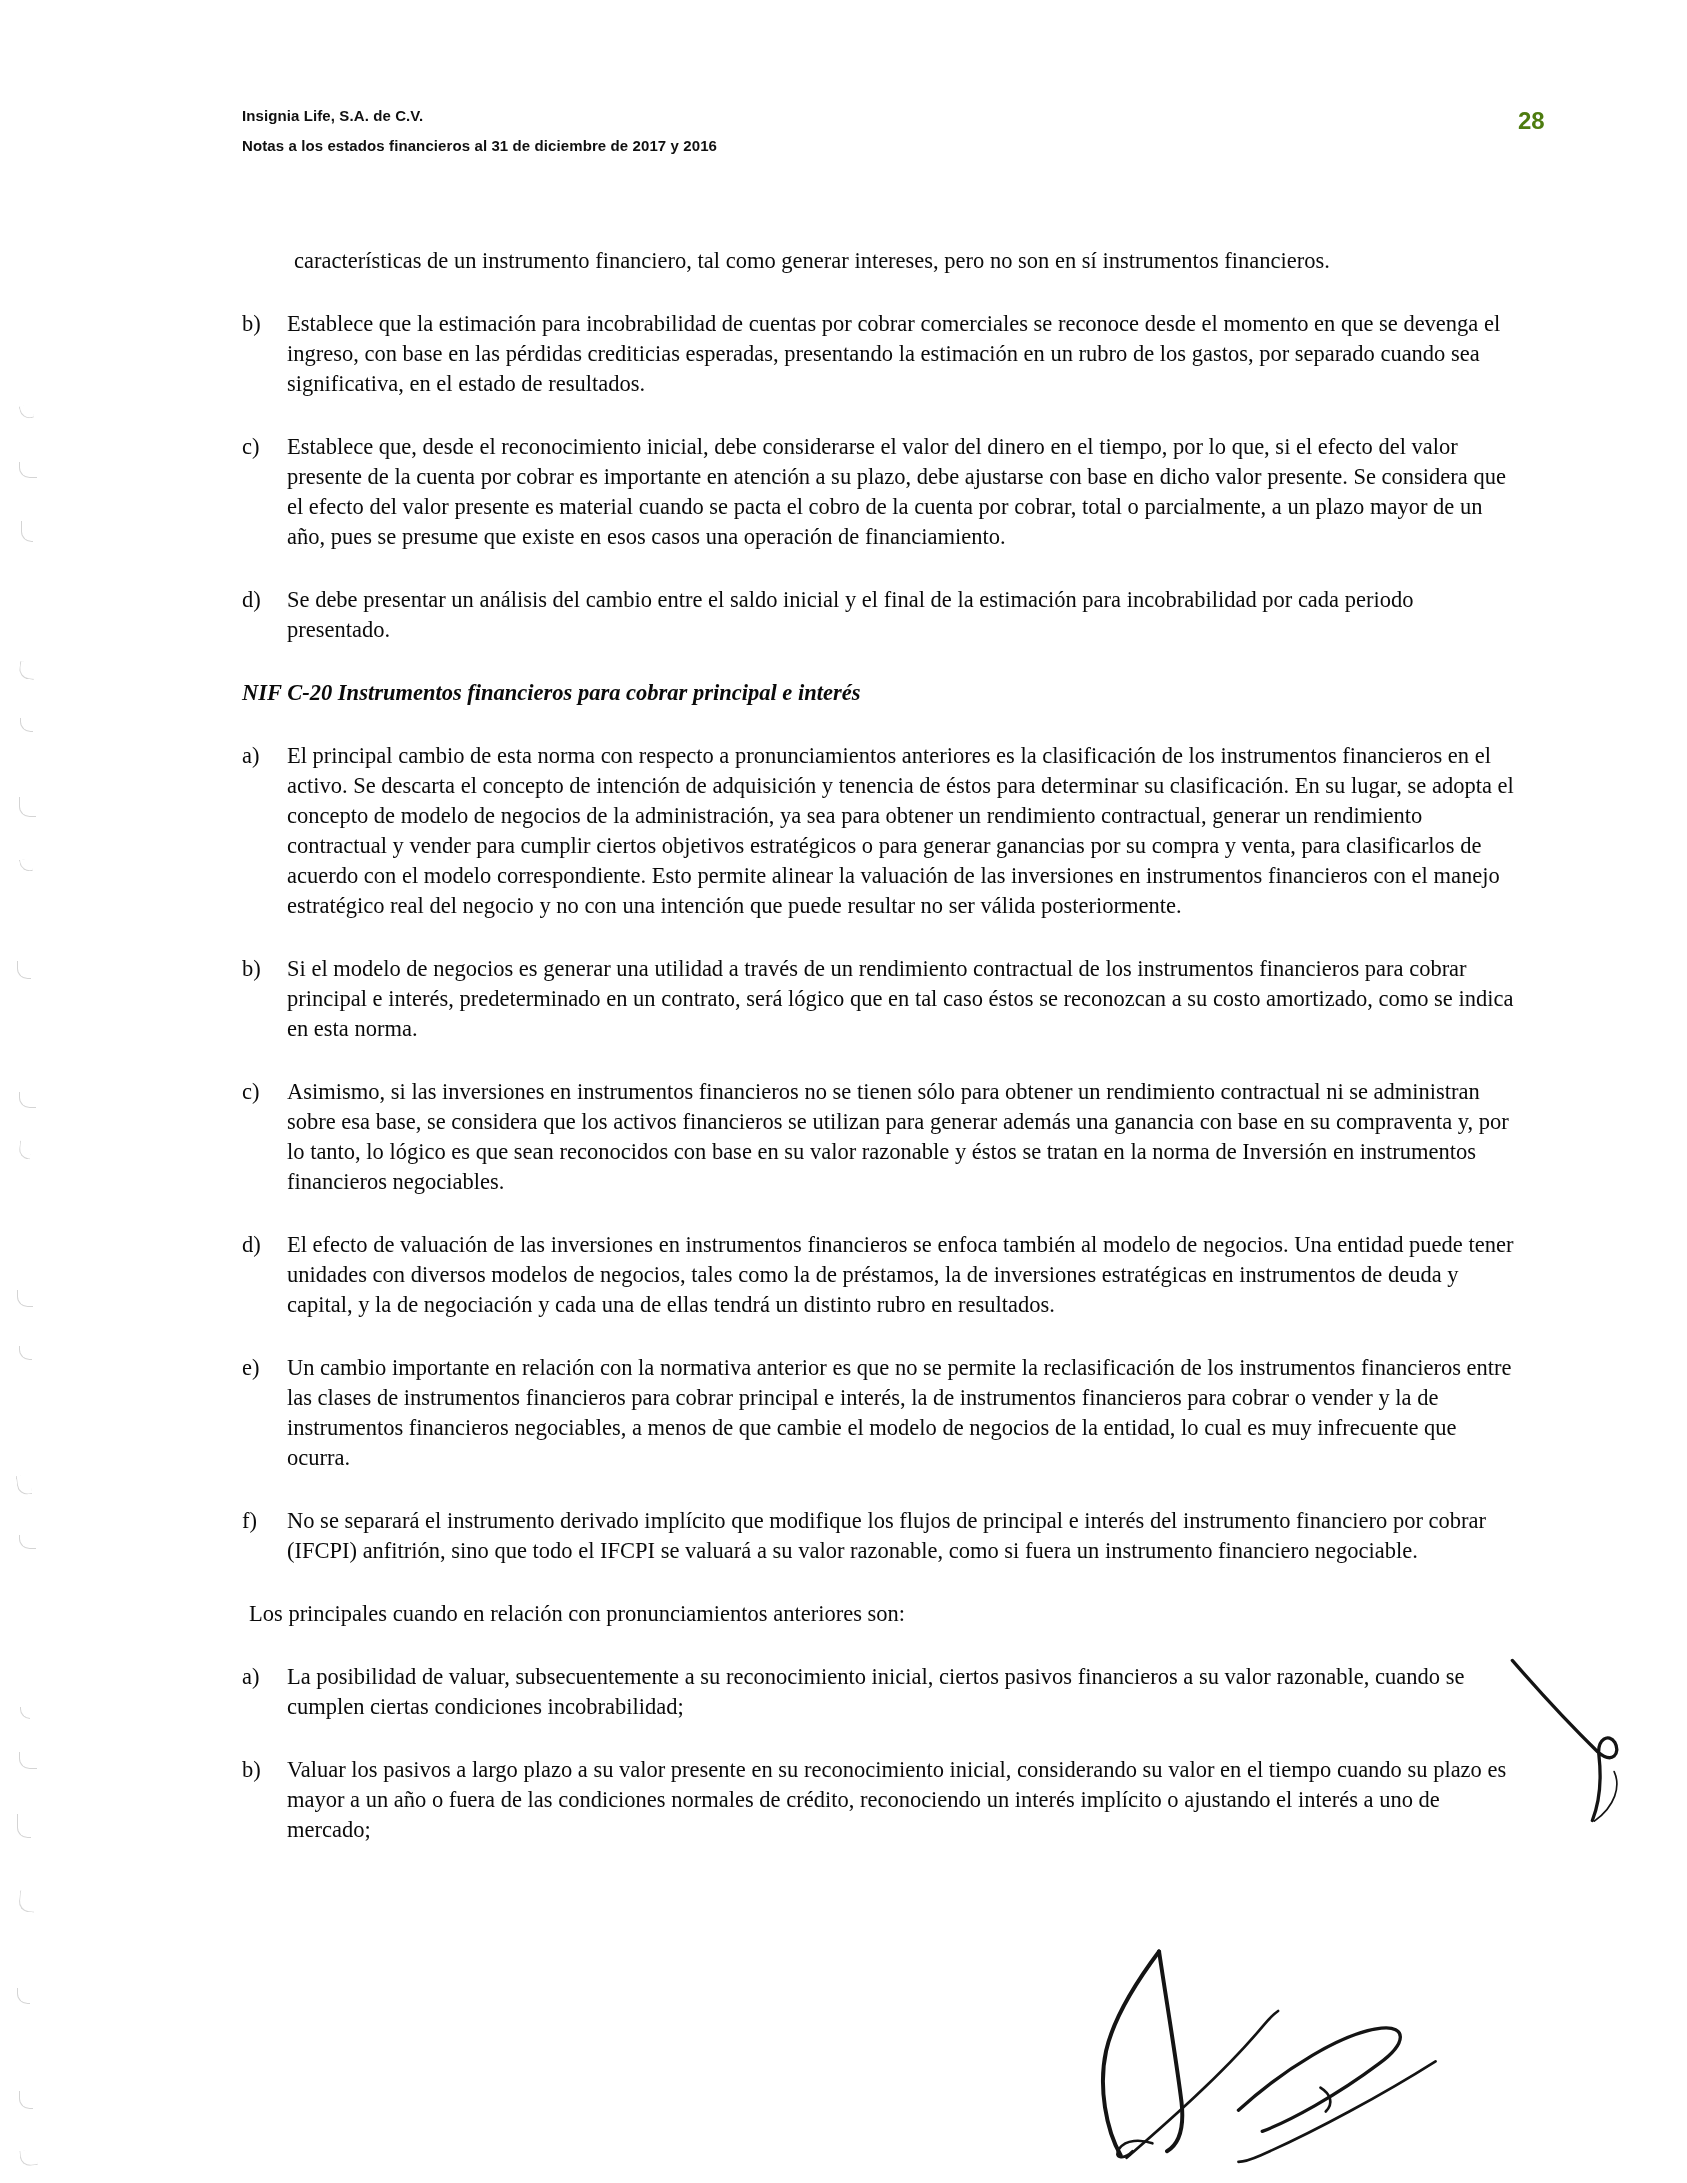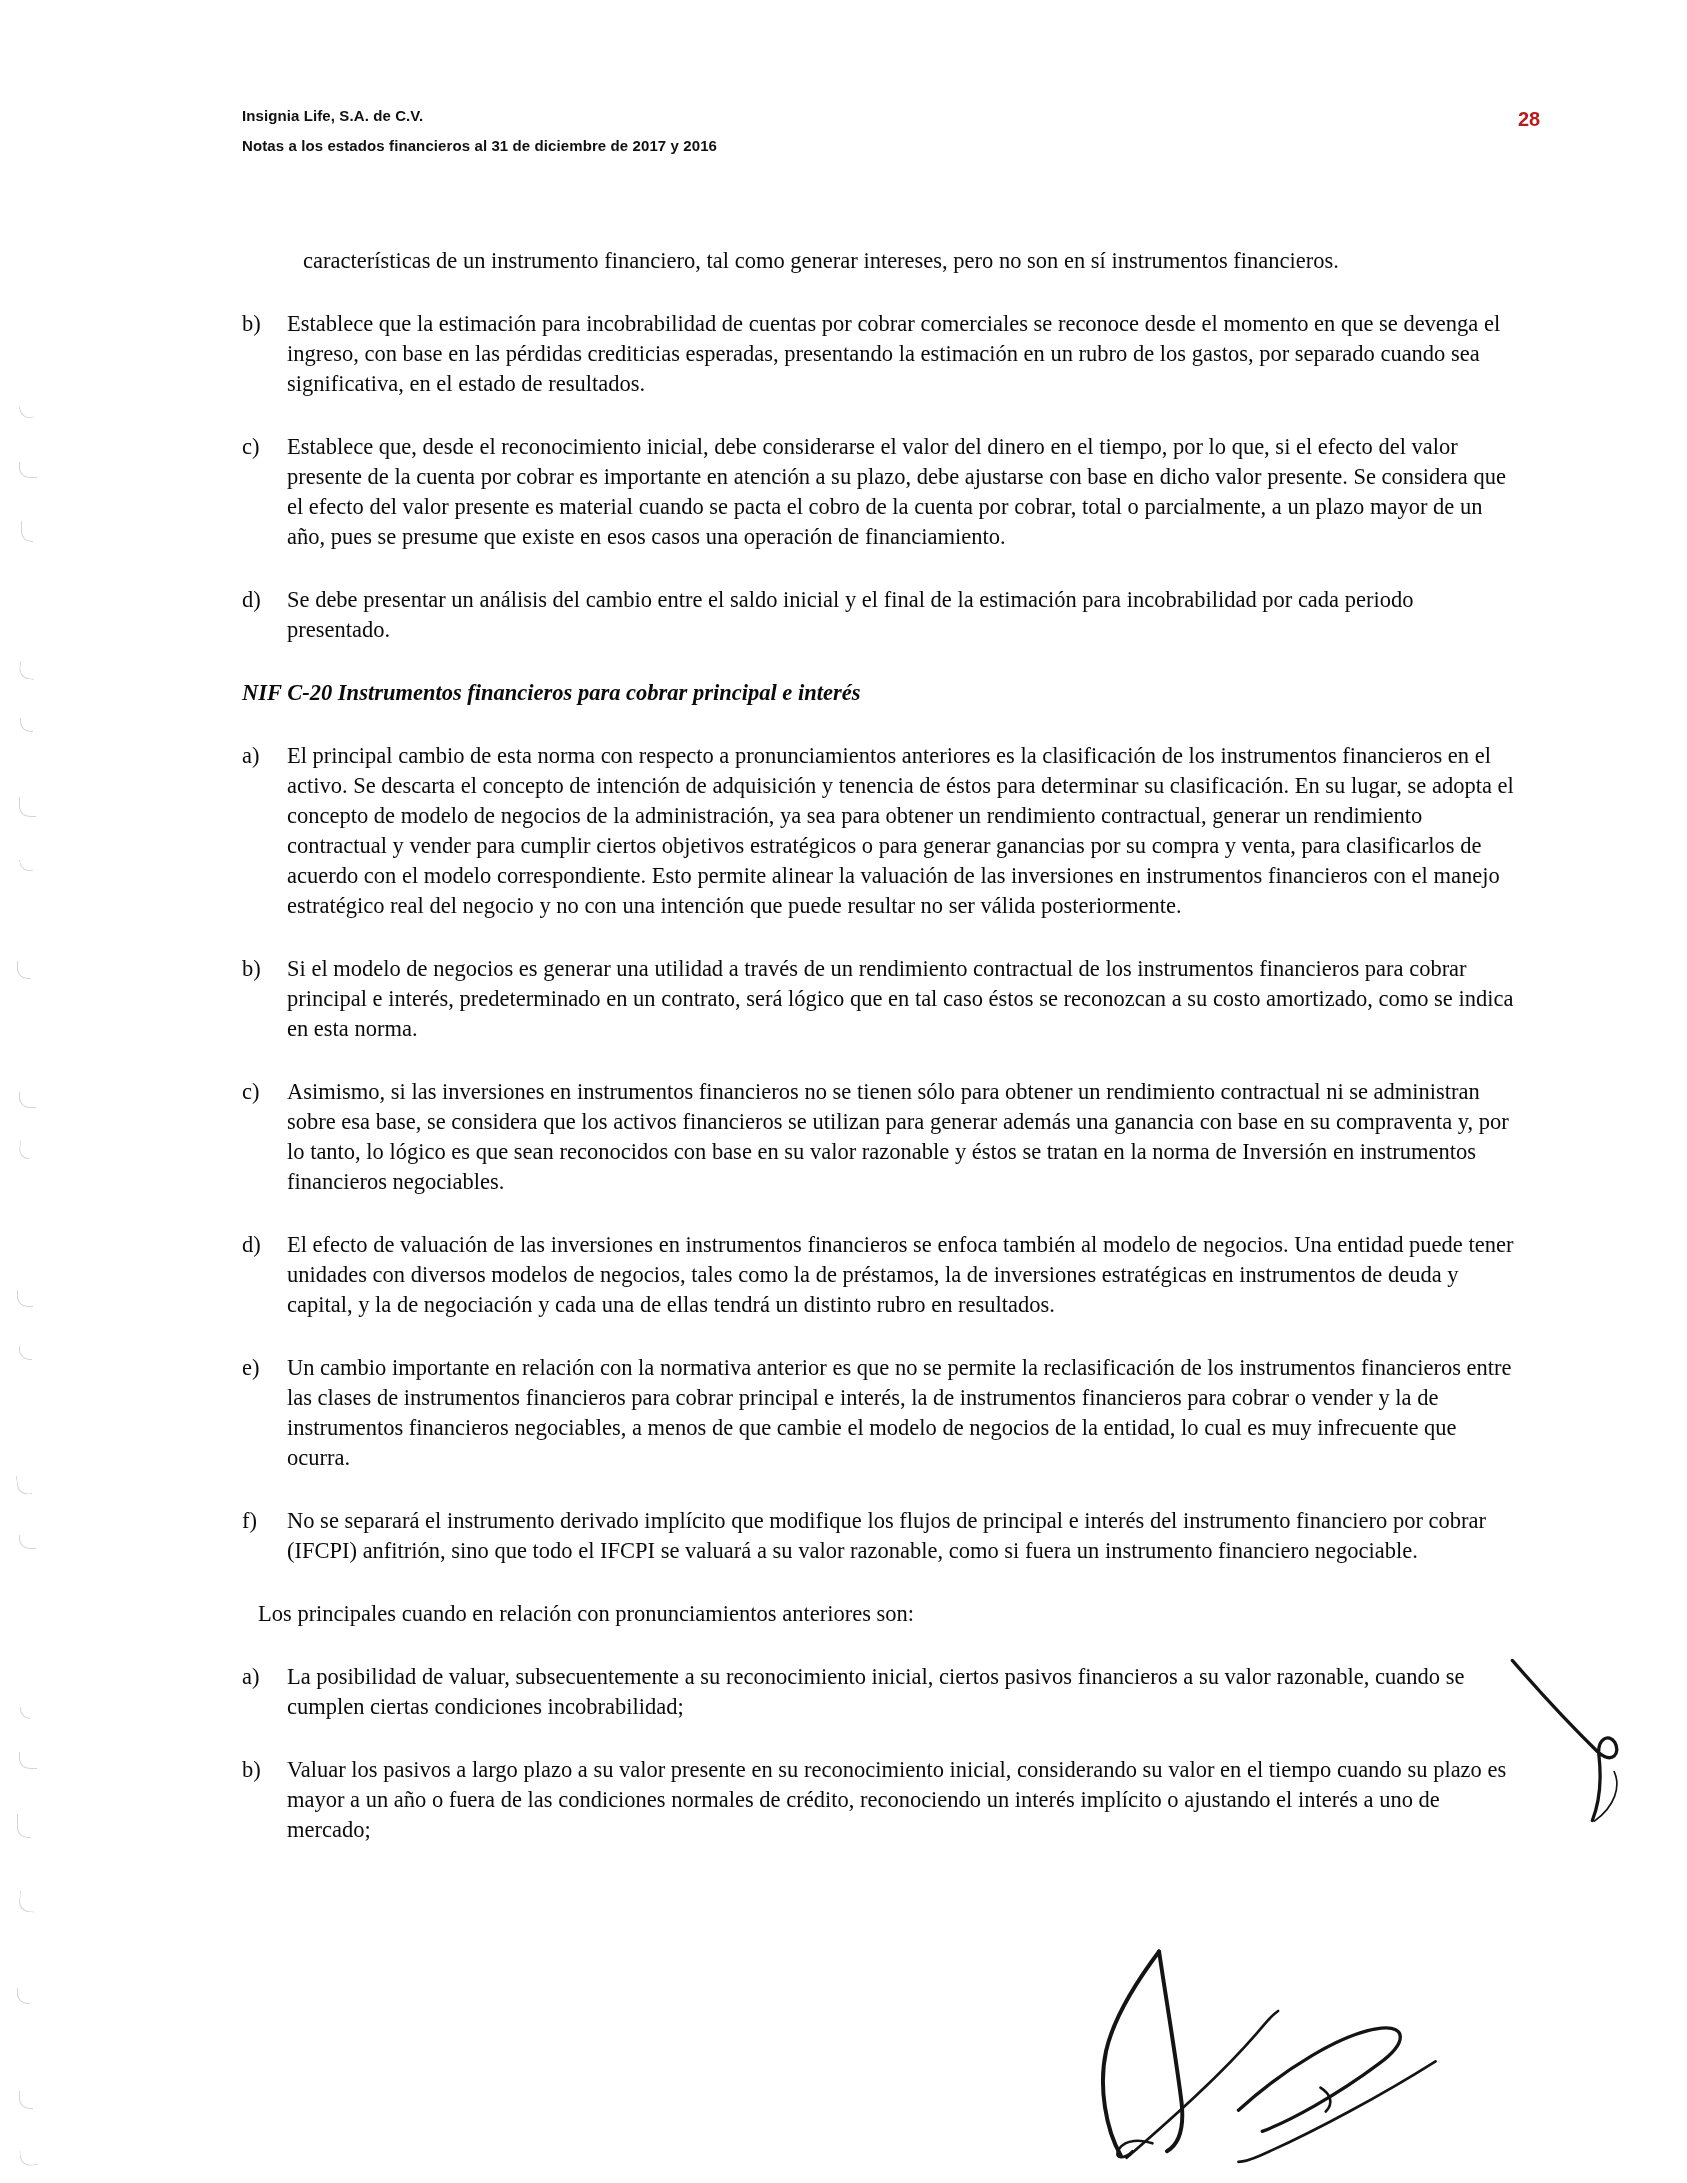--- a/index.html
+++ b/index.html
@@ -16,32 +16,32 @@
     font-family:"Liberation Sans", sans-serif;
     font-weight:bold;
     font-size:15px; line-height:30px;
     letter-spacing:0.1px;
     color:#101010;
   }
   .page-number {
     position:absolute; left:1518px; top:109px;
     font-family:"Liberation Sans", sans-serif;
     font-weight:bold;
-    font-size:20px; line-height:1;
-    color:#b91c1c;
+    font-size:24px; line-height:1;
+    color:#4d7c0f;
   }
   
   .doc-body {
     position:absolute; left:242px; top:246px;
     width:1280px;
     font-family:"Liberation Serif", serif;
     font-size:22.5px; line-height:30px;
     color:#0b0b0b;
   }
-  .doc-body p { margin:0 0 33px 16px; }
+  .doc-body p { margin:0 0 33px 7px; }
   p.hang { padding-left:45px; }
   h2.section-heading {
     font-family:"Liberation Serif", serif;
     font-size:22.5px; line-height:30px;
     font-weight:bold;
     margin:5.3px 0 33px 0;
     font-style:italic;
   }
   .item { position:relative; padding-left:45px; margin:0 0 33px 0; }
   .item .lbl { position:absolute; left:0; top:0; }

